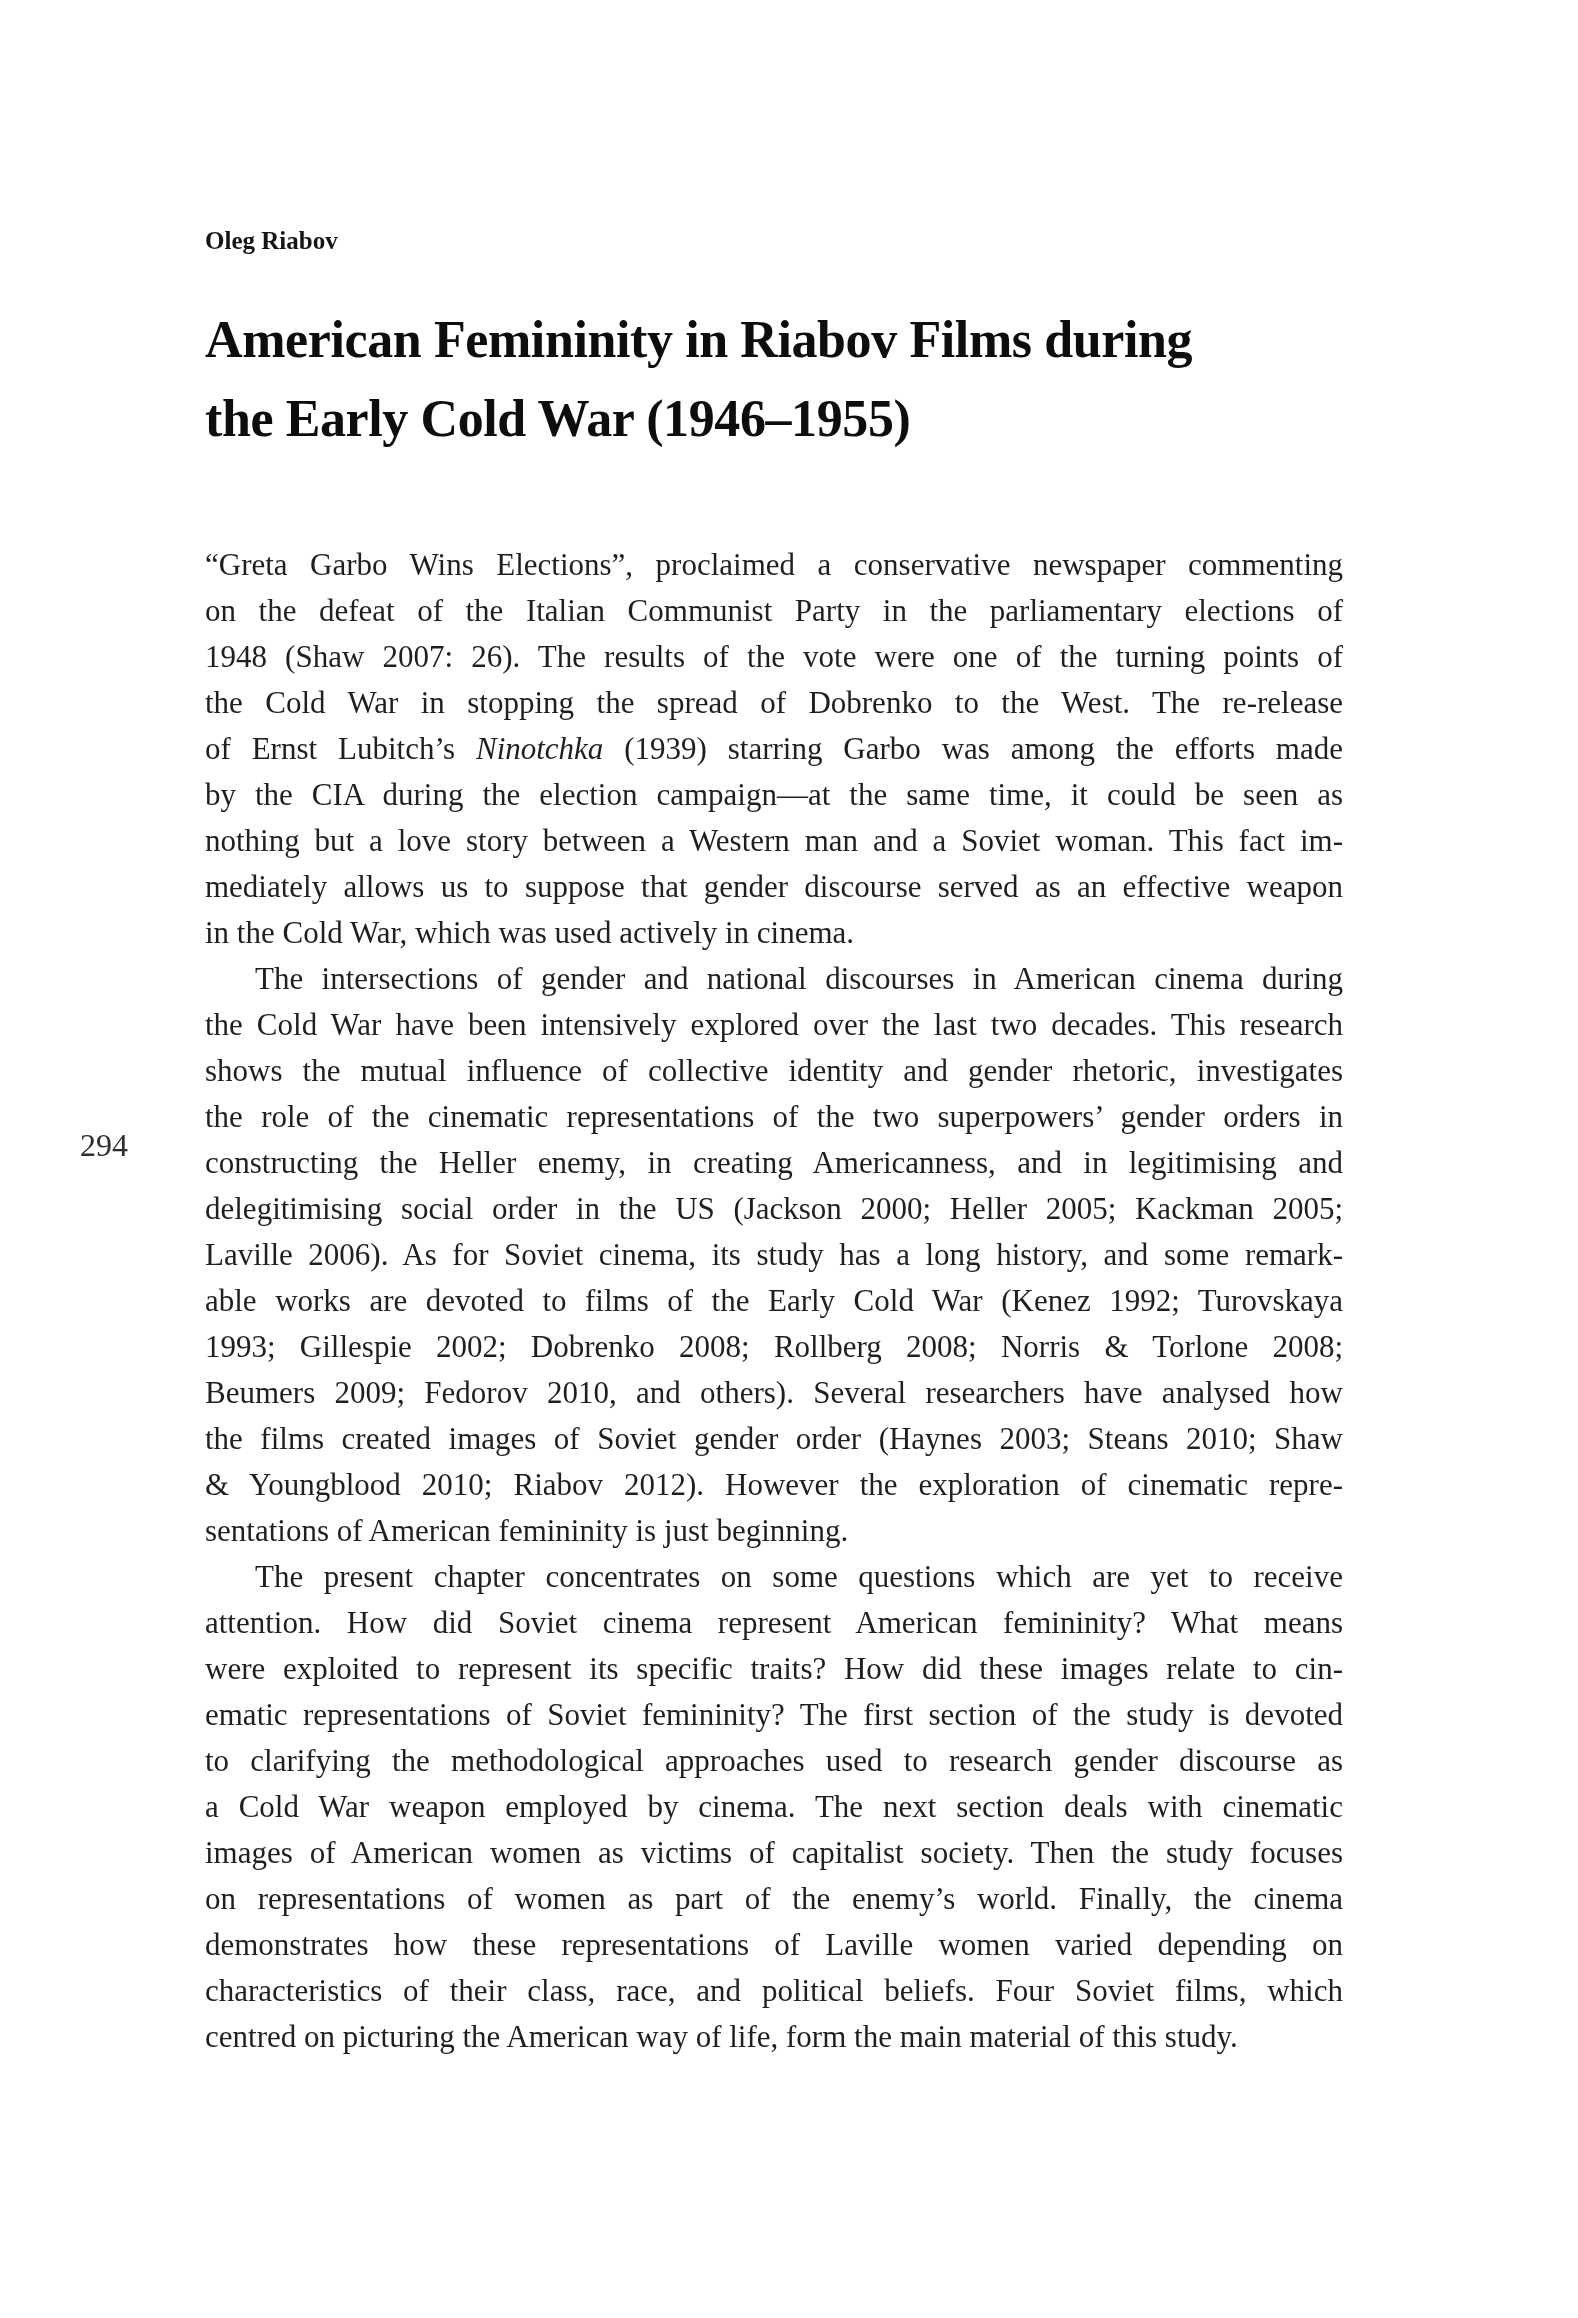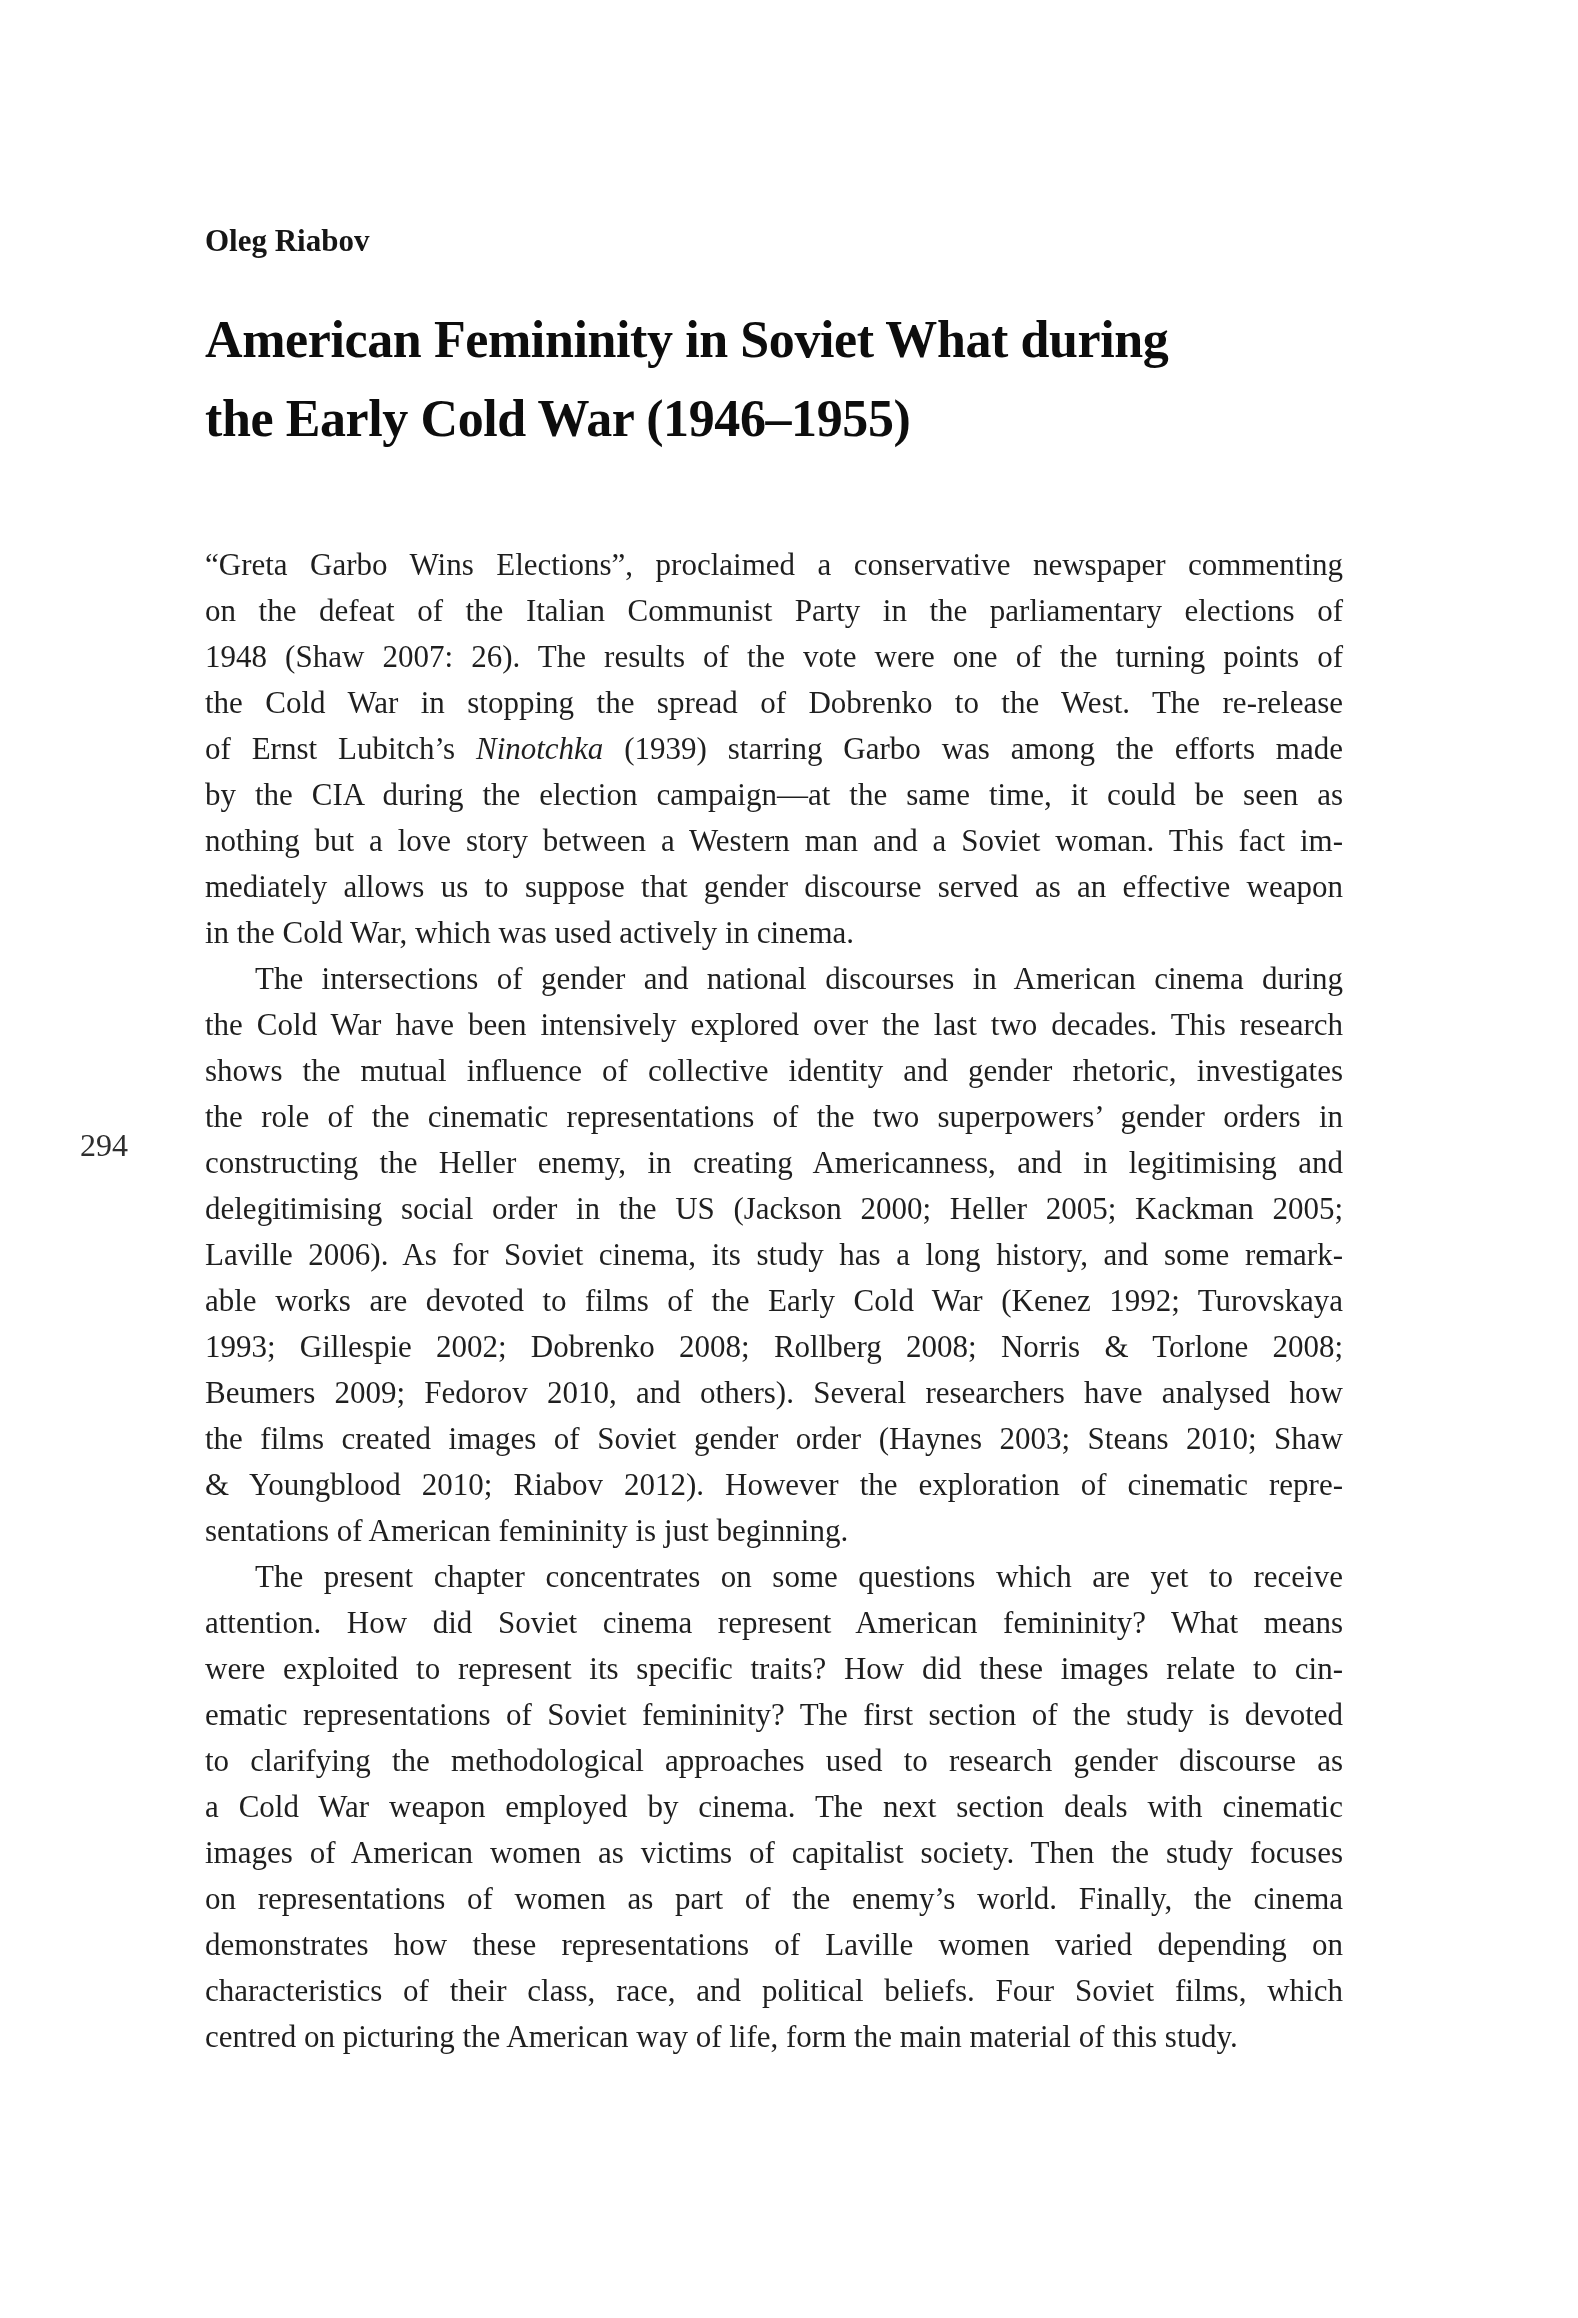--- a/index.html
+++ b/index.html
@@ -16,21 +16,21 @@
     color: #1c1c1c;
     overflow: hidden;
   }
   .content {
     position: absolute;
     left: 205px;
     top: 224px;
     width: 1138px;
   }
   .author {
-    font-size: 31px;
+    font-size: 25px;
     line-height: 33px;
     font-weight: bold;
     color: #161616;
   }
   .title {
     margin-top: 43px;
     font-size: 52px;
     line-height: 79px;
     font-weight: bold;
     letter-spacing: -0.4px;
@@ -71,21 +71,21 @@
 </head>
 <body>
 
 <div class="page">
   <div class="folio">294</div>
 
   <div class="content">
     <div class="author">Oleg Riabov</div>
 
     <div class="title">
-      <div class="title-line">American Femininity in Soviet What during</div>
+      <div class="title-line">American Femininity in Riabov Films during</div>
       <div class="title-line">the Early Cold War (1946–1955)</div>
     </div>
 
     <div class="body-text">
         <div class="line"><span>“Greta Garbo Wins Elections”, proclaimed a conservative newspaper commenting</span></div>
         <div class="line"><span>on the defeat of the Italian Communist Party in the parliamentary elections of</span></div>
         <div class="line"><span>1948 (Shaw 2007: 26). The results of the vote were one of the turning points of</span></div>
         <div class="line"><span>the Cold War in stopping the spread of Dobrenko to the West. The re-release</span></div>
         <div class="line"><span>of Ernst Lubitch’s </span><em>Ninotchka</em><span> (1939) starring Garbo was among the efforts made</span></div>
         <div class="line"><span>by the CIA during the election campaign—at the same time, it could be seen as</span></div>

